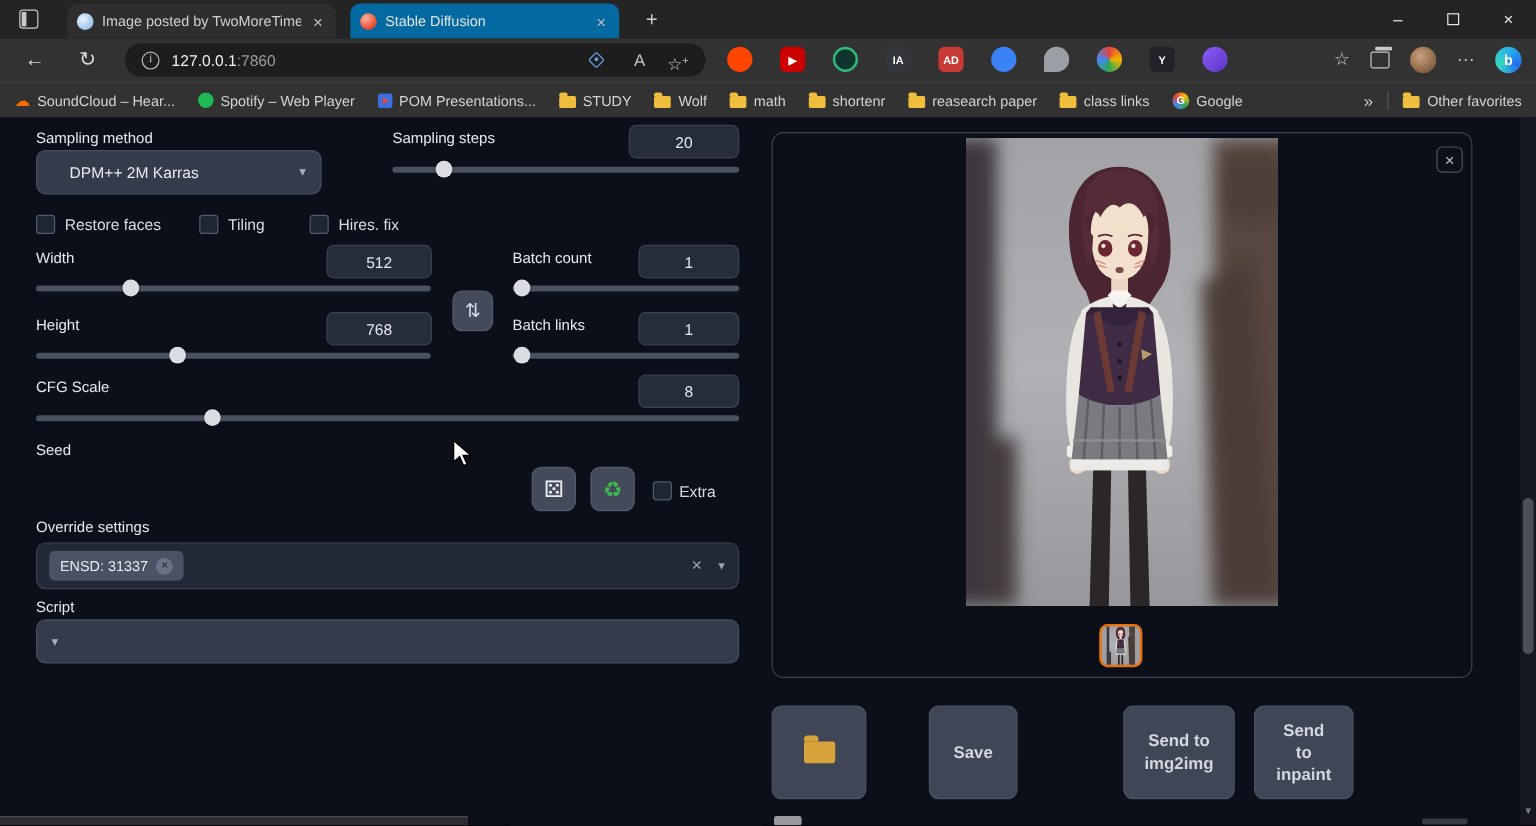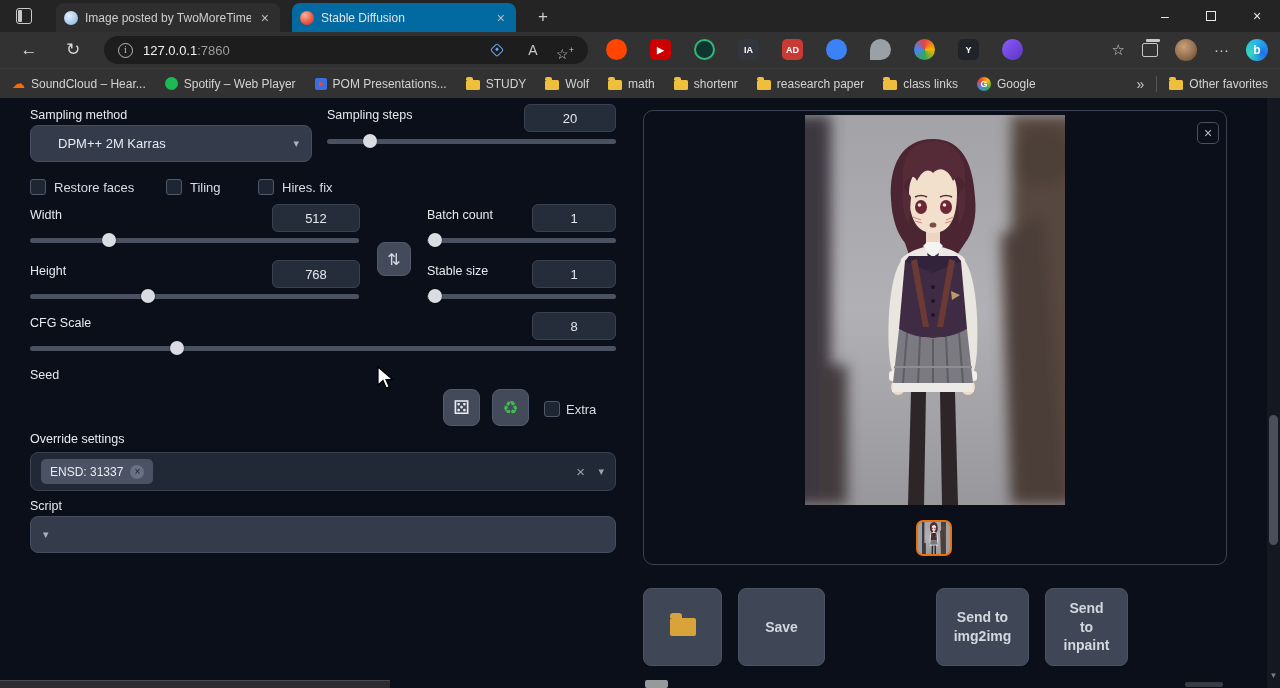--- a/index.html
+++ b/index.html
@@ -272,21 +272,21 @@
       <span class="bm">
           <span class="folder14"></span>
           <span>Other favorites</span>
         </span>
     </span>
   </div>
 
   <div class="content">
 
     <div class="lbl" style="left:30px;top:10px;">Sampling method</div>
-    <div class="dropdown" style="left:30px;top:27px;width:282px;padding-left:27px;">
+    <div class="dropdown" style="left:30px;top:27px;width:238px;padding-left:27px;">
       <span class="dd-val">DPM++ 2M Karras</span>
       <span class="dd-arrow">▾</span>
     </div>
 
     <div class="lbl" style="left:327px;top:10px;">Sampling steps</div>
     <div class="numbox" style="left:524px;top:6px;width:92px;">20</div>
     <div class="slider" style="left:327px;top:41px;width:289px;">
       <div class="handle" style="left:15%;"></div>
     </div>
 
@@ -312,21 +312,21 @@
     <div class="sqbtn" style="left:377px;top:144px;width:34px;height:34px;color:#d6dae2;font-size:16px;">
         <span>⇅</span>
       </div>
 
     <div class="lbl" style="left:30px;top:166px;">Height</div>
     <div class="numbox" style="left:272px;top:162px;width:88px;">768</div>
     <div class="slider" style="left:30px;top:196px;width:329px;">
       <div class="handle" style="left:36%;"></div>
     </div>
 
-    <div class="lbl" style="left:427px;top:166px;">Stable size</div>
+    <div class="lbl" style="left:427px;top:166px;">Batch links</div>
     <div class="numbox" style="left:532px;top:162px;width:84px;">1</div>
     <div class="slider" style="left:427px;top:196px;width:189px;">
       <div class="handle" style="left:4%;"></div>
     </div>
 
     <div class="lbl" style="left:30px;top:218px;">CFG Scale</div>
     <div class="numbox" style="left:532px;top:214px;width:84px;">8</div>
     <div class="slider" style="left:30px;top:248px;width:586px;">
       <div class="handle" style="left:25%;"></div>
     </div>
@@ -366,21 +366,21 @@
       <div class="thumb">
         <svg viewBox="0 0 260 390" width="24" height="36">
             <use href="#girl-art"></use>
           </svg>
       </div>
     </div>
 
     <div class="gbtn" style="left:643px;width:79px;">
         <span class="folder26"></span>
       </div>
-    <div class="gbtn" style="left:738px;width:87px;text-align:center;">Save</div>
+    <div class="gbtn" style="left:774px;width:74px;text-align:center;">Save</div>
     <div class="gbtn" style="left:936px;width:93px;padding:0 12px;">Send to img2img</div>
     <div class="gbtn" style="left:1045px;width:83px;padding:0 34px;">Send to inpaint</div>
 
     <div class="v-scroll">
       <div class="v-thumb"></div>
       <div class="v-arrow" style="bottom:8px;">▼</div>
     </div>
   </div>
 
   <div class="h-strip"></div>

